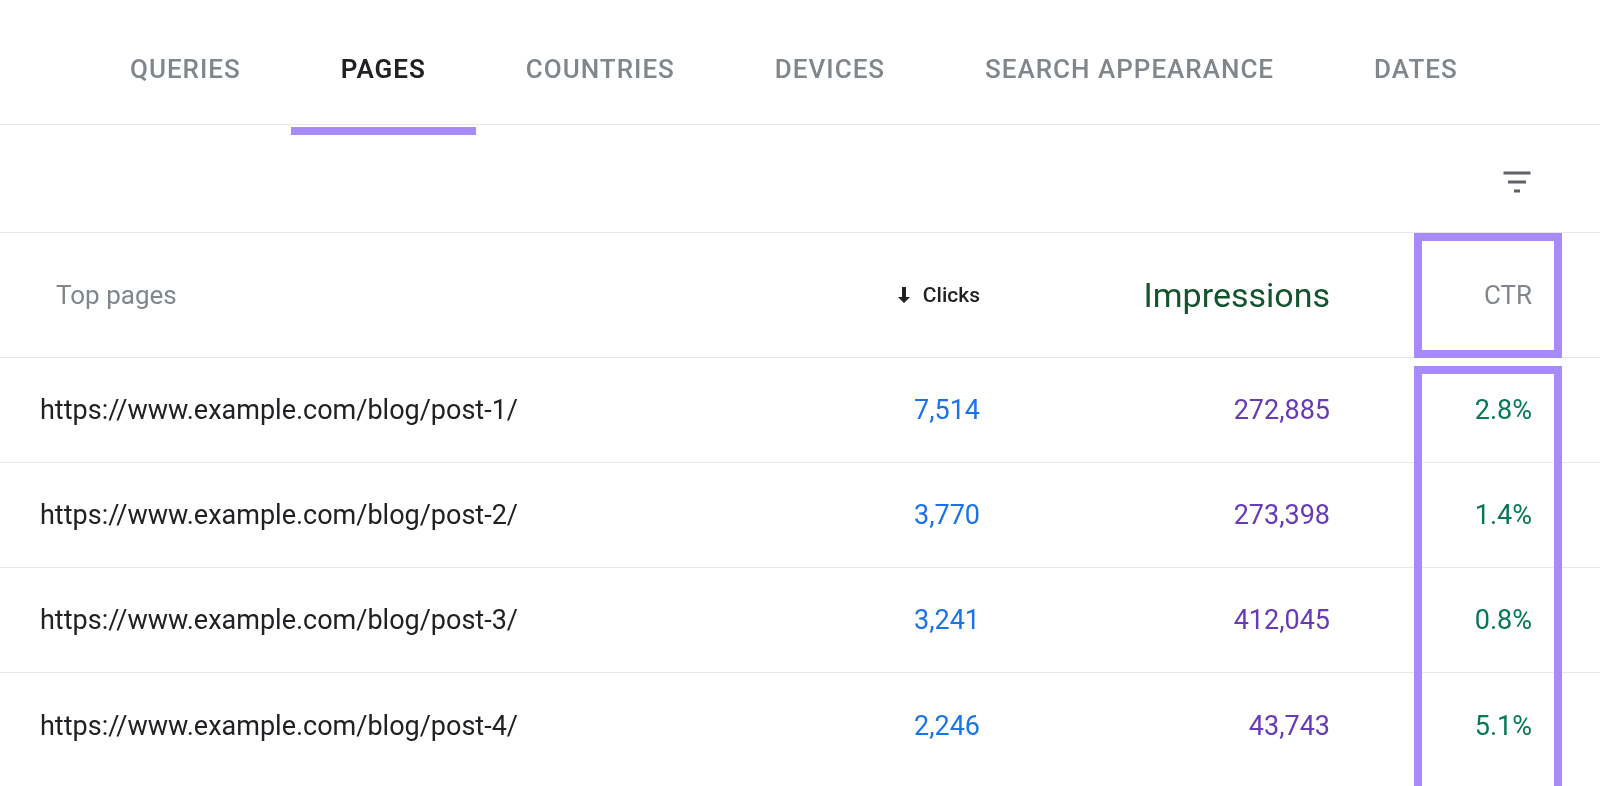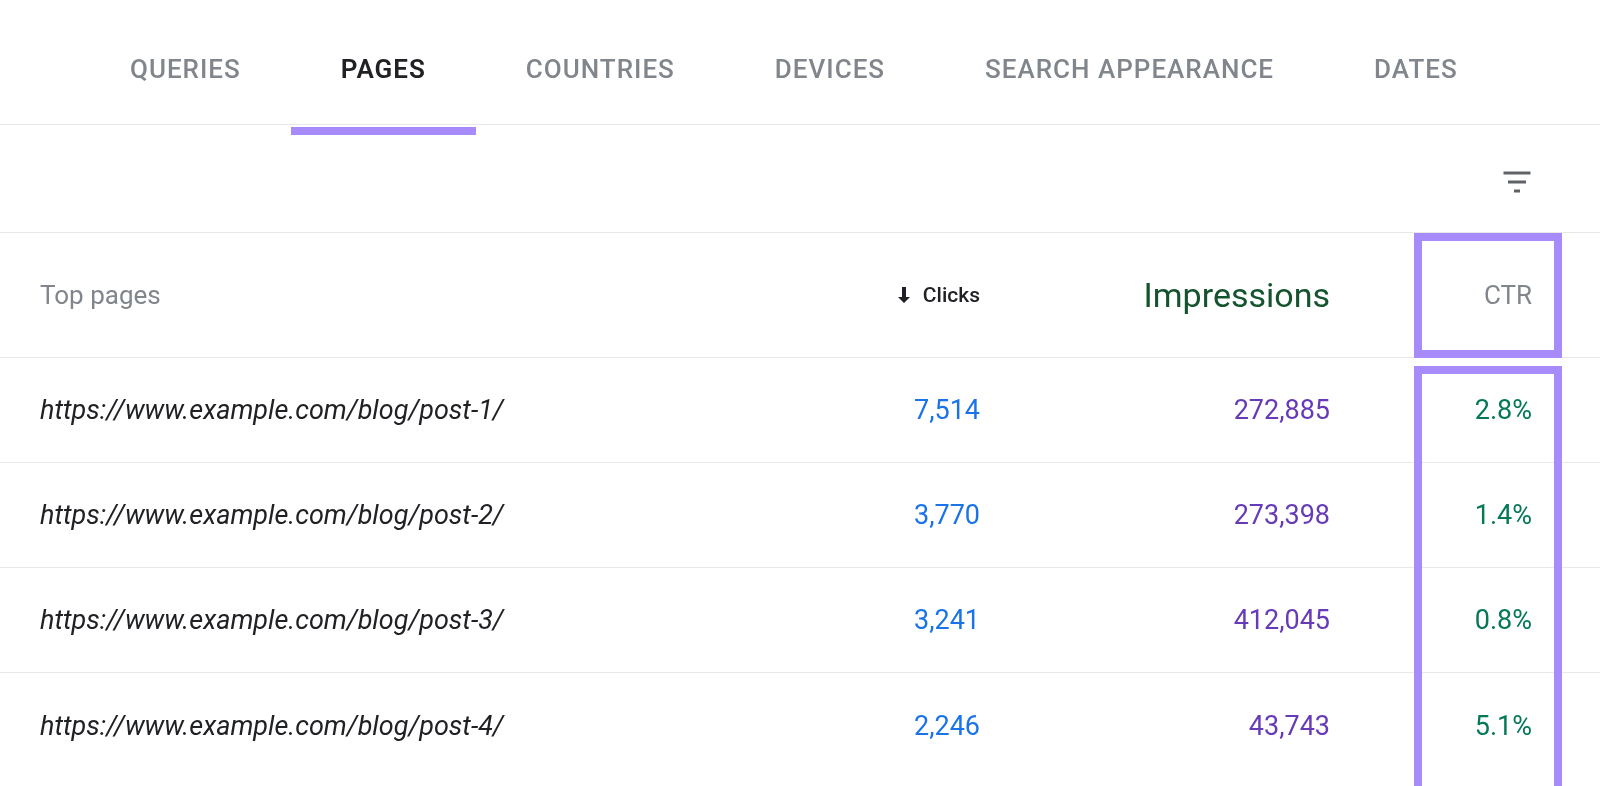--- a/index.html
+++ b/index.html
@@ -70,20 +70,21 @@
       align-items: center;
       height: 125px;
       border-bottom: 1px solid #e8e8e8;
       padding: 0 40px;
     }
     .col-page {
       flex: 1;
       font-size: 26px;
       color: #80868b;
       font-weight: 400;
+      margin-left: 16px;
     }
     .col-clicks {
       width: 250px;
       text-align: right;
       font-size: 21px;
       font-weight: 500;
       color: #202124;
       display: flex;
       align-items: center;
       justify-content: flex-end;
@@ -135,21 +136,20 @@
       align-items: center;
       height: 105px;
       border-bottom: 1px solid #e8e8e8;
       padding: 0 40px;
     }
     .row-page {
       flex: 1;
       font-size: 27px;
       color: #202124;
       font-weight: 400;
-      font-style: italic;
     }
     .row-clicks {
       width: 250px;
       text-align: right;
       font-size: 27px;
       color: #1a73e8;
       font-weight: 400;
     }
     .row-impressions {
       width: 350px;

